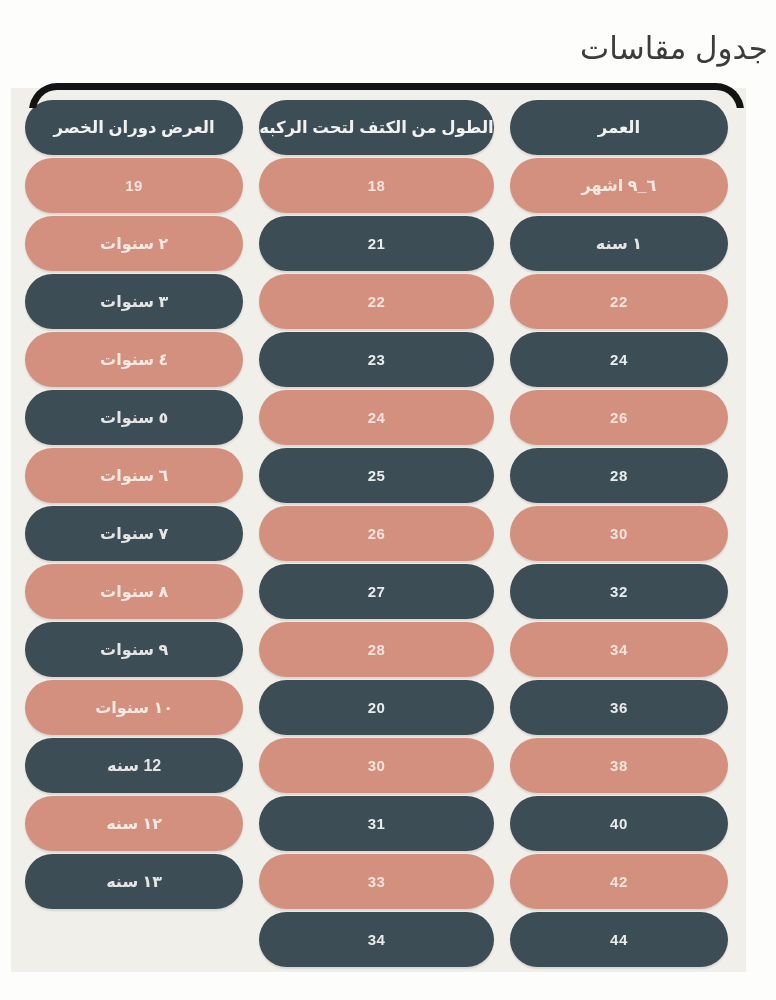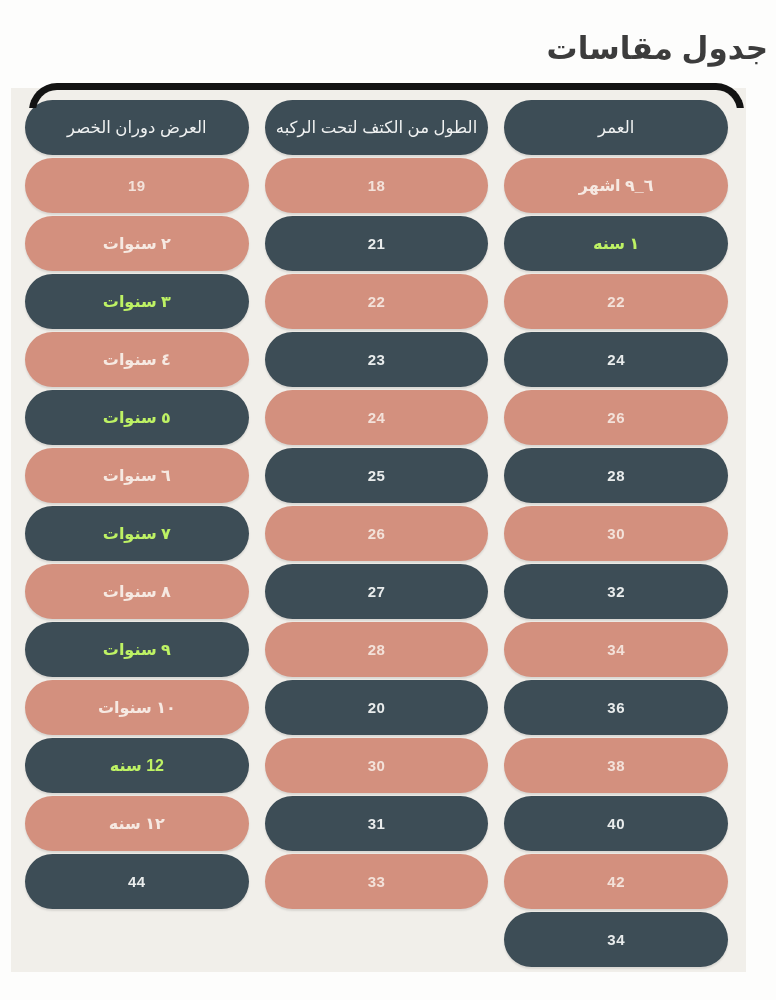--- a/index.html
+++ b/index.html
@@ -5,21 +5,21 @@
   html,body{margin:0;padding:0;}
   body{
     width:776px;height:1000px;
     background:var(--page_bg,#fdfdfc);
     font-family:"Liberation Sans","DejaVu Sans",sans-serif;
     position:relative;overflow:hidden;
   }
   .page-title{
     position:absolute;top:30px;left:0;right:8px;
     text-align:right;direction:rtl;
-    font-size:31px;font-weight:700;color:#3c3c3c;
+    font-size:31px;font-weight:400;color:#3c3c3c;
     margin:0;letter-spacing:0;padding-left:24px;
   }
   .table-wrap{
     position:absolute;left:11px;right:30px;top:88px;bottom:28px;
     background:var(--table_bg,#f1efea);
   }
   .top-arc-clip{
     position:absolute;top:-5px;left:18px;right:2px;height:25px;
     overflow:hidden;pointer-events:none;
   }
@@ -41,24 +41,24 @@
     border-radius:28px;
     display:flex;align-items:center;justify-content:center;
     box-shadow:0 2px 2px rgba(0,0,0,0.10);
     overflow:visible;
   }
   .cell.dark{background:var(--dark,#3d4d56);}
   .cell.salmon{background:var(--salmon,#d3907e);}
   .cell.header{background:var(--dark,#3d4d56);}
   .cell .txt{
     direction:rtl;white-space:nowrap;
-    font-weight:400;
+    font-weight:700;
   }
   .cell.header .txt{color:#f0f2f2;font-size:16.5px;}
-  .cell .age-txt{color:#bef264;font-size:16px;font-weight:700;}
+  .cell .age-txt{color:#e5e5e5;font-size:16px;font-weight:700;}
   .cell.salmon .age-txt{color:#f6e9e2;text-align:center;}
   .cell .num-txt{font-size:15px;font-weight:700;color:#e9ecec;letter-spacing:0.5px;}
   .cell.salmon .num-txt{color:#f3e2da;}
 </style>
 </head>
 <body>
 
 <h1 class="page-title">جدول مقاسات</h1>
 
 <div class="table-wrap">
@@ -197,19 +197,22 @@
     <span class="txt age-txt">١٢ سنه</span>
   </div>
   <div class="cell salmon">
     <span class="txt num-txt">42</span>
   </div>
   <div class="cell salmon">
     <span class="txt num-txt">33</span>
   </div>
 
   <div class="cell dark">
+    <span class="txt age-txt">١٣ سنه</span>
+  </div>
+  <div class="cell dark">
     <span class="txt num-txt">44</span>
   </div>
   <div class="cell dark">
     <span class="txt num-txt">34</span>
   </div>
 </div>
 </div>
 
 </body></html>

